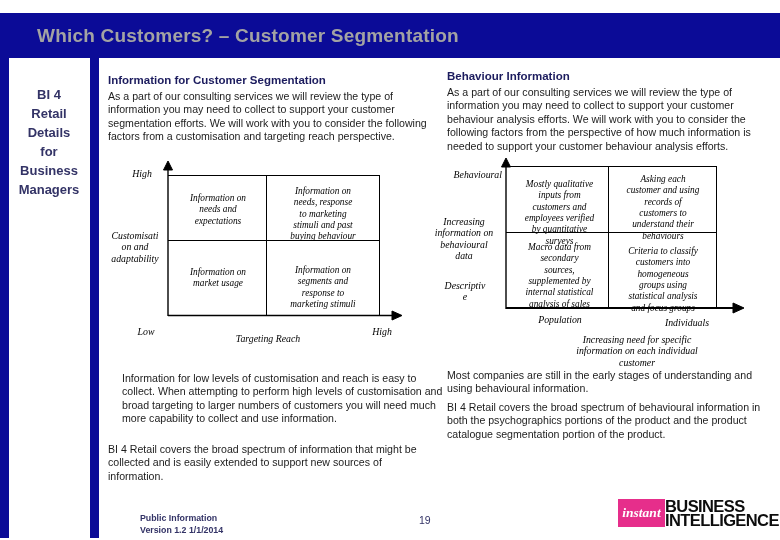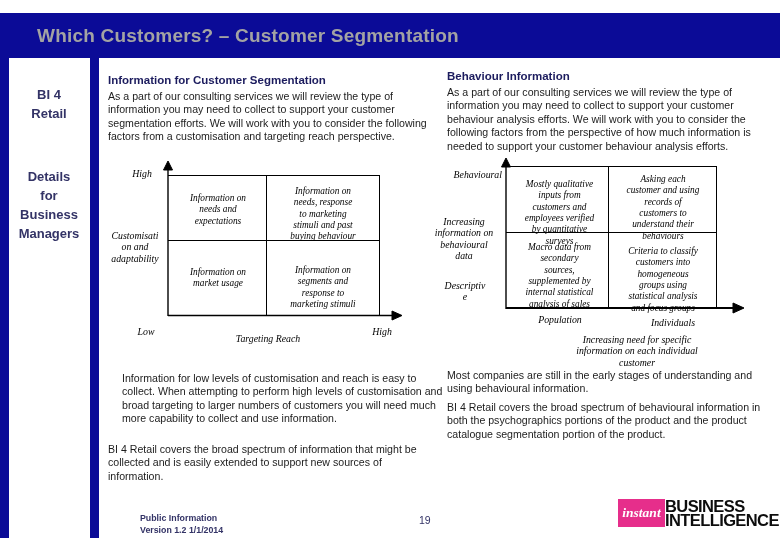--- a/index.html
+++ b/index.html
@@ -43,21 +43,21 @@
 
 <div class="abs titlebar">
   <div class="txt">Which Customers? – Customer Segmentation</div>
 </div>
 
 <div class="abs vstrip" style="left:0;"></div>
 <div class="abs vstrip" style="left:90px;"></div>
 
 <div class="abs side" style="top:86px;">BI 4
 Retail</div>
-<div class="abs side" style="top:124px;margin-top:44px;">Details
+<div class="abs side" style="top:124px;">Details
 for
 Business
 Managers</div>
 
 <div class="abs h1" style="left:108px;top:74px;width:322px;">Information for Customer Segmentation</div>
 <div class="abs body-txt" style="left:108px;top:90px;width:324px;">As a part of our consulting services we will review the type of information you may need to collect to support your customer segmentation efforts. We will work with you to consider the following factors from a customisation and targeting reach perspective.</div>
 
 <div class="abs" style="left:108px;top:160px;width:330px;height:200px;">
   <svg width="330" height="200" viewBox="0 0 330 200">
     <line x1="60" y1="8" x2="60" y2="156" stroke-width="1.4"></line>
@@ -134,21 +134,21 @@
 customers to
 understand their
 behaviours</div>
   <div class="mtext m9" style="left:182px;top:88px;width:102px;">Criteria to classify
 customers into
 homogeneous
 groups using
 statistical analysis
 and focus groups</div>
   <div class="mtext m10" style="left:95px;top:156px;width:70px;">Population</div>
-  <div class="mtext m10" style="left:206px;top:159px;width:74px;">Individuals</div>
+  <div class="mtext m10" style="left:220px;top:159px;width:74px;">Individuals</div>
   <div class="mtext m10" style="left:118px;top:176px;width:178px;">Increasing need for specific
 information on each individual
 customer</div>
 </div>
 
 <div class="abs body-txt" style="left:447px;top:369px;width:330px;">Most companies are still in the early stages of understanding and using behavioural information.</div>
 <div class="abs body-txt" style="left:447px;top:401px;width:330px;">BI 4 Retail covers the broad spectrum of behavioural information in both the psychographics portions of the product and the product catalogue segmentation portion of the product.</div>
 
 <div class="abs foot-class" style="left:140px;top:513px;">Public Information
 Version 1.2 1/1/2014</div>

